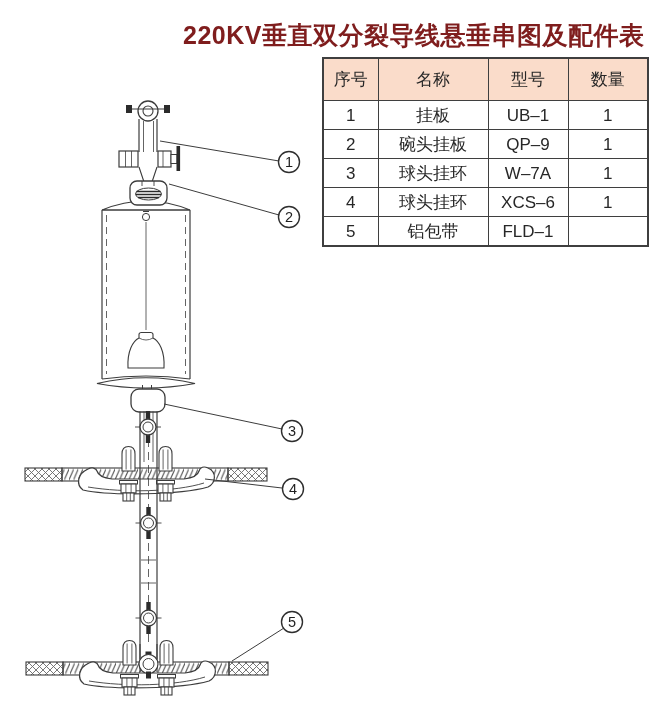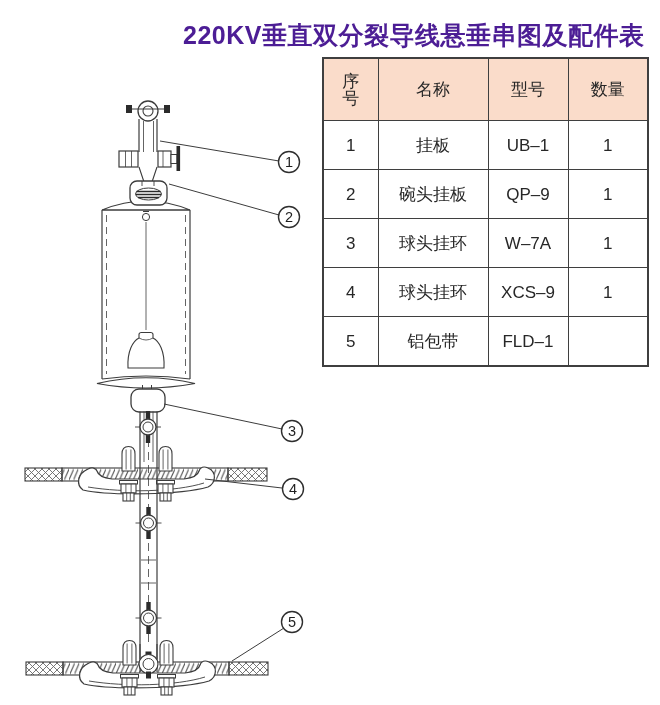--- a/index.html
+++ b/index.html
@@ -2,29 +2,29 @@
 <html><head>
 <meta charset="utf-8">
 <style>
   html,body{margin:0;padding:0;}
   body{
     width:660px;height:705px;position:relative;background:#ffffff;
     font-family:"Liberation Sans","DejaVu Sans",sans-serif;overflow:hidden;
   }
   .title{
     position:absolute;left:183px;top:19px;margin:0;
-    font-size:25px;font-weight:700;color:#4c1d95;white-space:nowrap;letter-spacing:0.5px;
+    font-size:25px;font-weight:700;color:#7f1d1d;white-space:nowrap;letter-spacing:0.5px;
   }
   table.parts{
     position:absolute;left:322px;top:57px;border-collapse:collapse;table-layout:fixed;
     border:2.4px solid #3f3f3f;
   }
   table.parts th,table.parts td{
     border:1.6px solid #3f3f3f;text-align:center;vertical-align:middle;
-    font-size:17px;font-weight:400;color:#272727;padding:10px;line-height:1;
+    font-size:17px;font-weight:400;color:#272727;padding:0;line-height:1;
   }
   table.parts th{height:41px;background:#fadcca;}
   table.parts td{height:28px;background:#ffffff;}
   svg.drawing{position:absolute;left:0;top:0;}
   svg .ln{stroke:#3c3c3c;fill:none;}
   svg text.co{font-family:"Liberation Sans","DejaVu Sans",sans-serif;font-size:14.5px;fill:#1f1f1f;}
 </style>
 </head>
 <body>
 
@@ -60,21 +60,21 @@
     </tr>
     <tr>
       <td>3</td>
       <td>球头挂环</td>
       <td>W–7A</td>
       <td>1</td>
     </tr>
     <tr>
       <td>4</td>
       <td>球头挂环</td>
-      <td>XCS–9</td>
+      <td>XCS–6</td>
       <td>1</td>
     </tr>
     <tr>
       <td>5</td>
       <td>铝包带</td>
       <td>FLD–1</td>
       <td></td>
     </tr>
   </tbody>
 </table>

